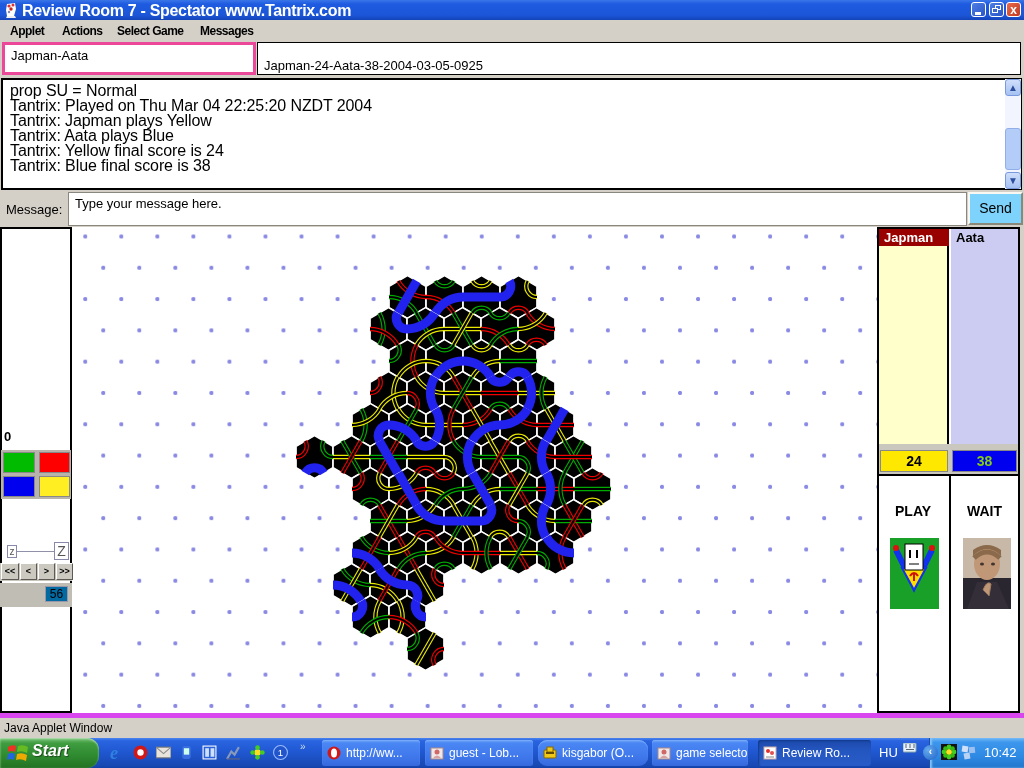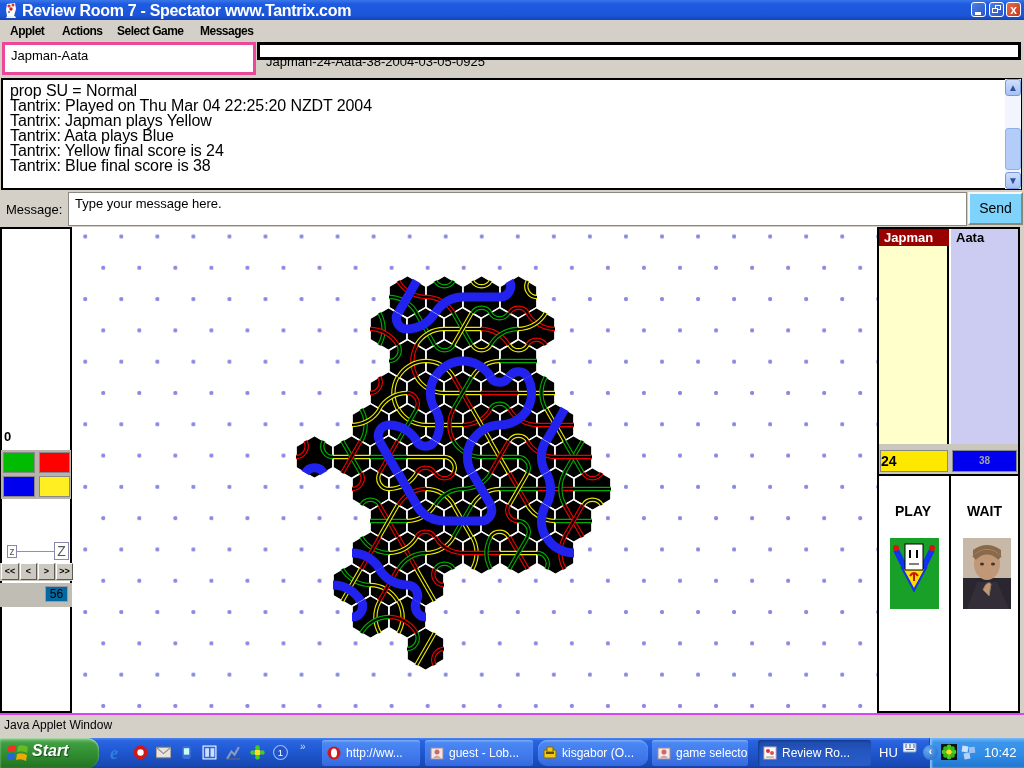--- a/index.html
+++ b/index.html
@@ -36,22 +36,22 @@
  font-size:12px;font-weight:bold;color:#000;letter-spacing:-0.5px">
  <span class="abs" style="left:10px;top:4px">Applet</span>
  <span class="abs" style="left:62px;top:4px">Actions</span>
  <span class="abs" style="left:117px;top:4px">Select Game</span>
  <span class="abs" style="left:200px;top:4px">Messages</span>
 </div>
 
 <div class="abs" style="left:0;top:41px;width:1024px;height:37px;background:#d4d0c8"></div>
 <div class="abs" style="left:2px;top:42px;width:254px;height:33px;background:#fff;border:3px solid #ec4899;
  font-size:13px;color:#000;padding:3px 0 0 6px">Japman-Aata</div>
-<div class="abs" style="left:257px;top:42px;width:764px;height:18px;background:#fff;border:3px solid #000000;
- font-size:13px;color:#000;padding:9px 0 0 6px">Japman-24-Aata-38-2004-03-05-0925</div>
+<div class="abs" style="left:257px;top:42px;width:764px;height:33px;background:#fff;border:1px solid #000000;
+ font-size:13px;color:#000;padding:15px 0 0 6px">Japman-24-Aata-38-2004-03-05-0925</div>
 
 <div class="abs" style="left:1px;top:78px;width:1021px;height:112px;background:#fff;border:2px solid #000000;
  font-size:16px;color:#000;line-height:15px;padding:3px 0 0 7px;letter-spacing:-0.1px">prop SU = Normal<br>
 Tantrix: Played on Thu Mar 04 22:25:20 NZDT 2004<br>
 Tantrix: Japman plays Yellow<br>
 Tantrix: Aata plays Blue<br>
 Tantrix: Yellow final score is 24<br>
 Tantrix: Blue final score is 38</div>
 
 <div class="abs" style="left:1005px;top:79px;width:16px;height:110px;background:#f2f5fd">
@@ -469,23 +469,23 @@
  <div class="abs" style="left:72px;top:0;width:67px;height:215px;background:#ccccf2">
   <span class="abs" style="left:5px;top:1px;font-weight:bold;font-size:13px;color:#000">Aata</span>
  </div>
  <div class="abs" style="left:0;top:0;width:70px;height:215px;background:#ffffcc;border-right:2px solid #000">
   <div class="abs" style="left:0;top:0;width:70px;height:17px;background:#990000;color:#fff;font-weight:bold;
    font-size:13px;padding:1px 0 0 5px">Japman</div>
  </div>
 
  <div class="abs" style="left:0;top:215px;width:139px;height:32px;background:#cac7bf;border-bottom:2px solid #000">
   <div class="abs" style="left:1px;top:6px;width:68px;height:22px;background:#ffe800;border:1px solid #888;
-   font-size:14px;font-weight:bold;color:#000;text-align:left;line-height:20px">24</div>
+   font-size:14px;font-weight:bold;color:#000;text-align:center;line-height:20px">24</div>
   <div class="abs" style="left:73px;top:6px;width:65px;height:22px;background:#0000ee;border:1px solid #888;
-   font-size:10px;font-weight:bold;color:#a3a3a3;text-align:center;line-height:20px">38</div>
+   font-size:14px;font-weight:bold;color:#84cc16;text-align:center;line-height:20px">38</div>
  </div>
  <div class="abs" style="left:70px;top:247px;width:2px;height:235px;background:#000"></div>
  <b class="abs" style="left:16px;top:274px;font-size:14px;color:#000">PLAY</b>
  <b class="abs" style="left:88px;top:274px;font-size:14px;color:#000">WAIT</b>
 
  <svg class="abs" style="left:11px;top:309px" width="49" height="71" viewBox="0 0 49 71">
   <rect width="49" height="71" fill="#18a028"></rect>
   <path d="M6,12 L24,48 L42,12" stroke="#1133ee" stroke-width="6" fill="none"></path>
   <path d="M12,30 L36,30 L24,52 Z" fill="#ffdd00" stroke="#1133ee" stroke-width="2"></path>
   <rect x="15" y="6" width="18" height="26" fill="#fff" stroke="#000"></rect>
@@ -503,21 +503,21 @@
   <path d="M4,71 L14,44 L34,44 L46,71 Z" fill="#332e38"></path>
   <ellipse cx="24" cy="26" rx="13" ry="16" fill="#c09878"></ellipse>
   <path d="M10,18 Q24,4 38,18 L38,12 Q24,2 10,12 Z" fill="#8a6a4a"></path>
   <path d="M11,20 Q24,8 37,20" stroke="#8a6a4a" stroke-width="5" fill="none"></path>
   <ellipse cx="19" cy="26" rx="2" ry="1.5" fill="#40342c"></ellipse>
       <ellipse cx="30" cy="26" rx="2" ry="1.5" fill="#40342c"></ellipse>
   <path d="M20,52 q4,-10 8,-6 l-2,12" fill="#c09878" stroke="#a08060"></path>
  </svg>
 </div>
 
-<div class="abs" style="left:0;top:713px;width:1024px;height:25px;background:#d4d0c8;border-top:2px solid #d946ef;
+<div class="abs" style="left:0;top:713px;width:1024px;height:25px;background:#d4d0c8;border-top:5px solid #d946ef;
  font-size:12px;color:#000;padding:3px 11px 0 4px">Java Applet Window</div>
 
 <div class="abs" style="left:0;top:738px;width:1024px;height:30px;
  background:linear-gradient(180deg,#4a85f0 0%,#2a64e0 9%,#2058d2 45%,#1848b2 92%,#1240a8 100%)">
  
  <div class="abs" style="left:0;top:0;width:99px;height:30px;border-radius:0 12px 12px 0;
   background:linear-gradient(180deg,#74c274 0%,#3f9c3f 18%,#2f8a2f 60%,#227222 100%);
   box-shadow:inset 0 1px 2px #b8e0b8"></div>
  <svg class="abs" style="left:7px;top:5px" width="22" height="20" viewBox="0 0 22 20">
   <path d="M1,4 Q5,1 9,3 L8,9 Q4,7 1,9 Z" fill="#ee3322"></path>

